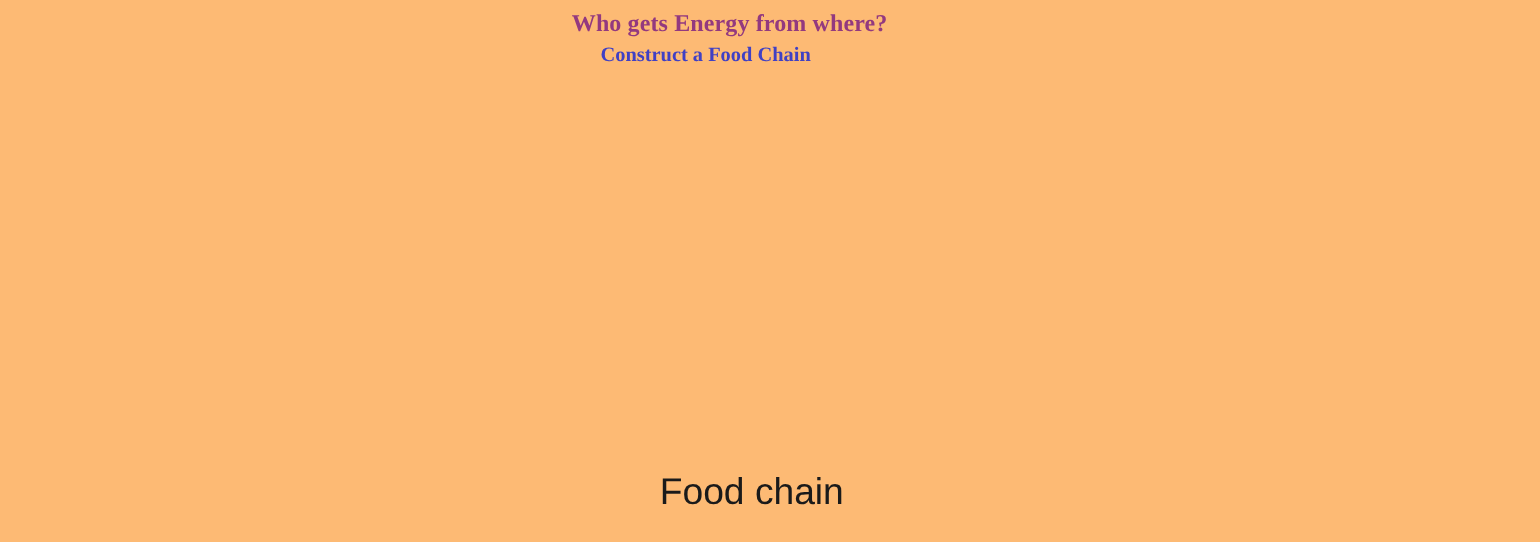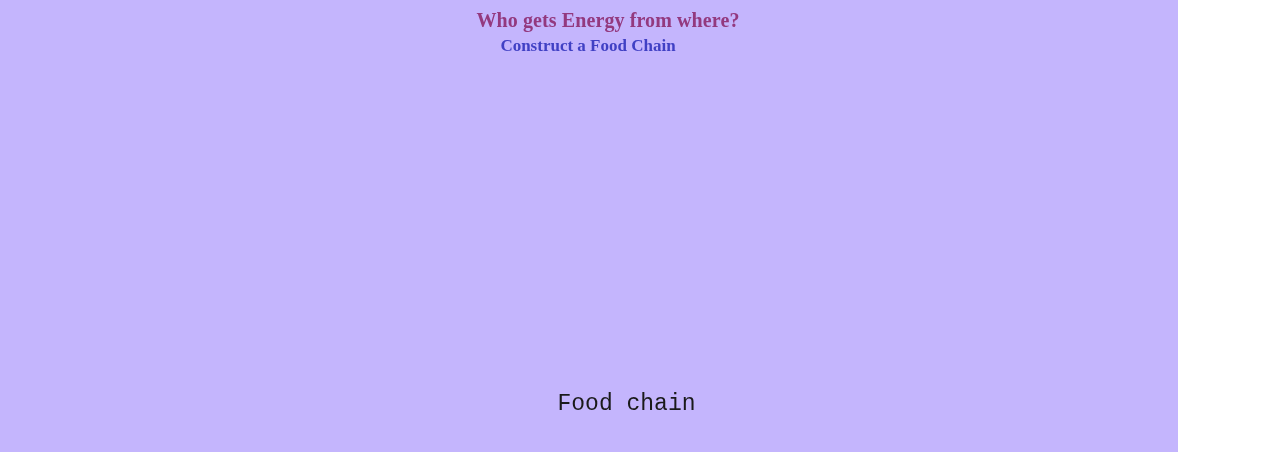--- a/index.html
+++ b/index.html
@@ -4,23 +4,23 @@
 <title>Who gets Energy from where?</title>
 <style>
   html, body {
     margin: 0;
     padding: 0;
     background: #ffffff;
   }
 
   #slide {
     position: relative;
-    width: 1178px;
+    width: 1283px;
     height: 452px;
-    background: #c4b5fd;
+    background: #fdba74;
     overflow: hidden;
     font-family: "Liberation Serif", "DejaVu Serif", serif;
   }
 
   
   .heading-block {
     position: absolute;
     left: 0;
     top: 9px;
     width: 1216px;
@@ -76,22 +76,22 @@
   
   .caption-block {
     position: absolute;
     left: 0;
     top: 391px;
     width: 1253px;
     text-align: center;
   }
 
   .caption {
-    font-family: Liberation Mono, monospace;
-    font-size: 23px;
+    font-family: Liberation Sans, sans-serif;
+    font-size: 31px;
     color: #1a1a1a;
     line-height: 1.2;
     white-space: nowrap;
   }
 </style>
 </head>
 <body>
 
 <div id="slide">
 

